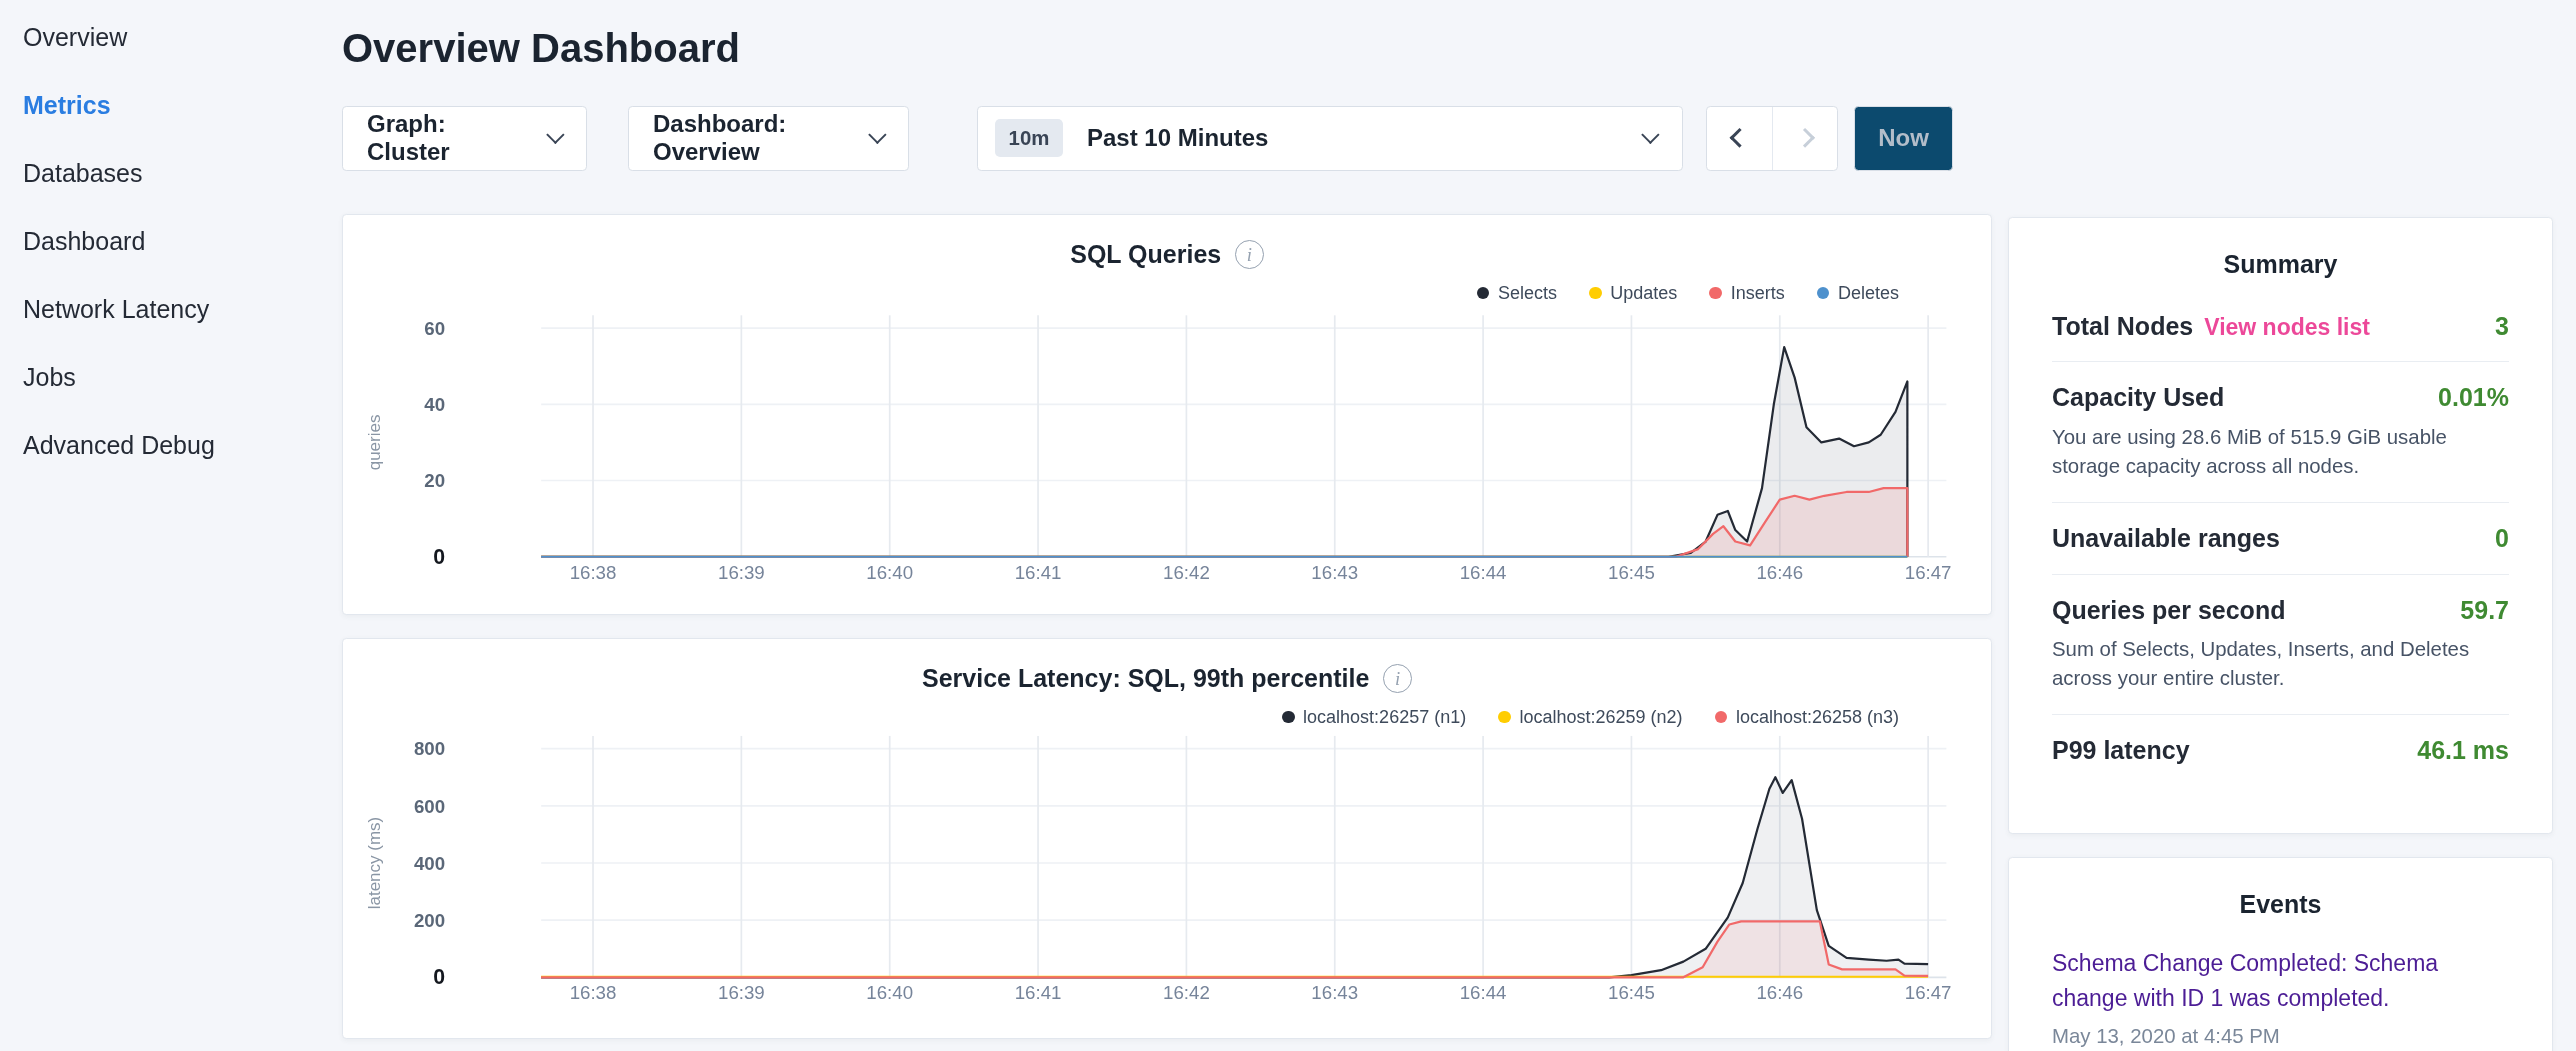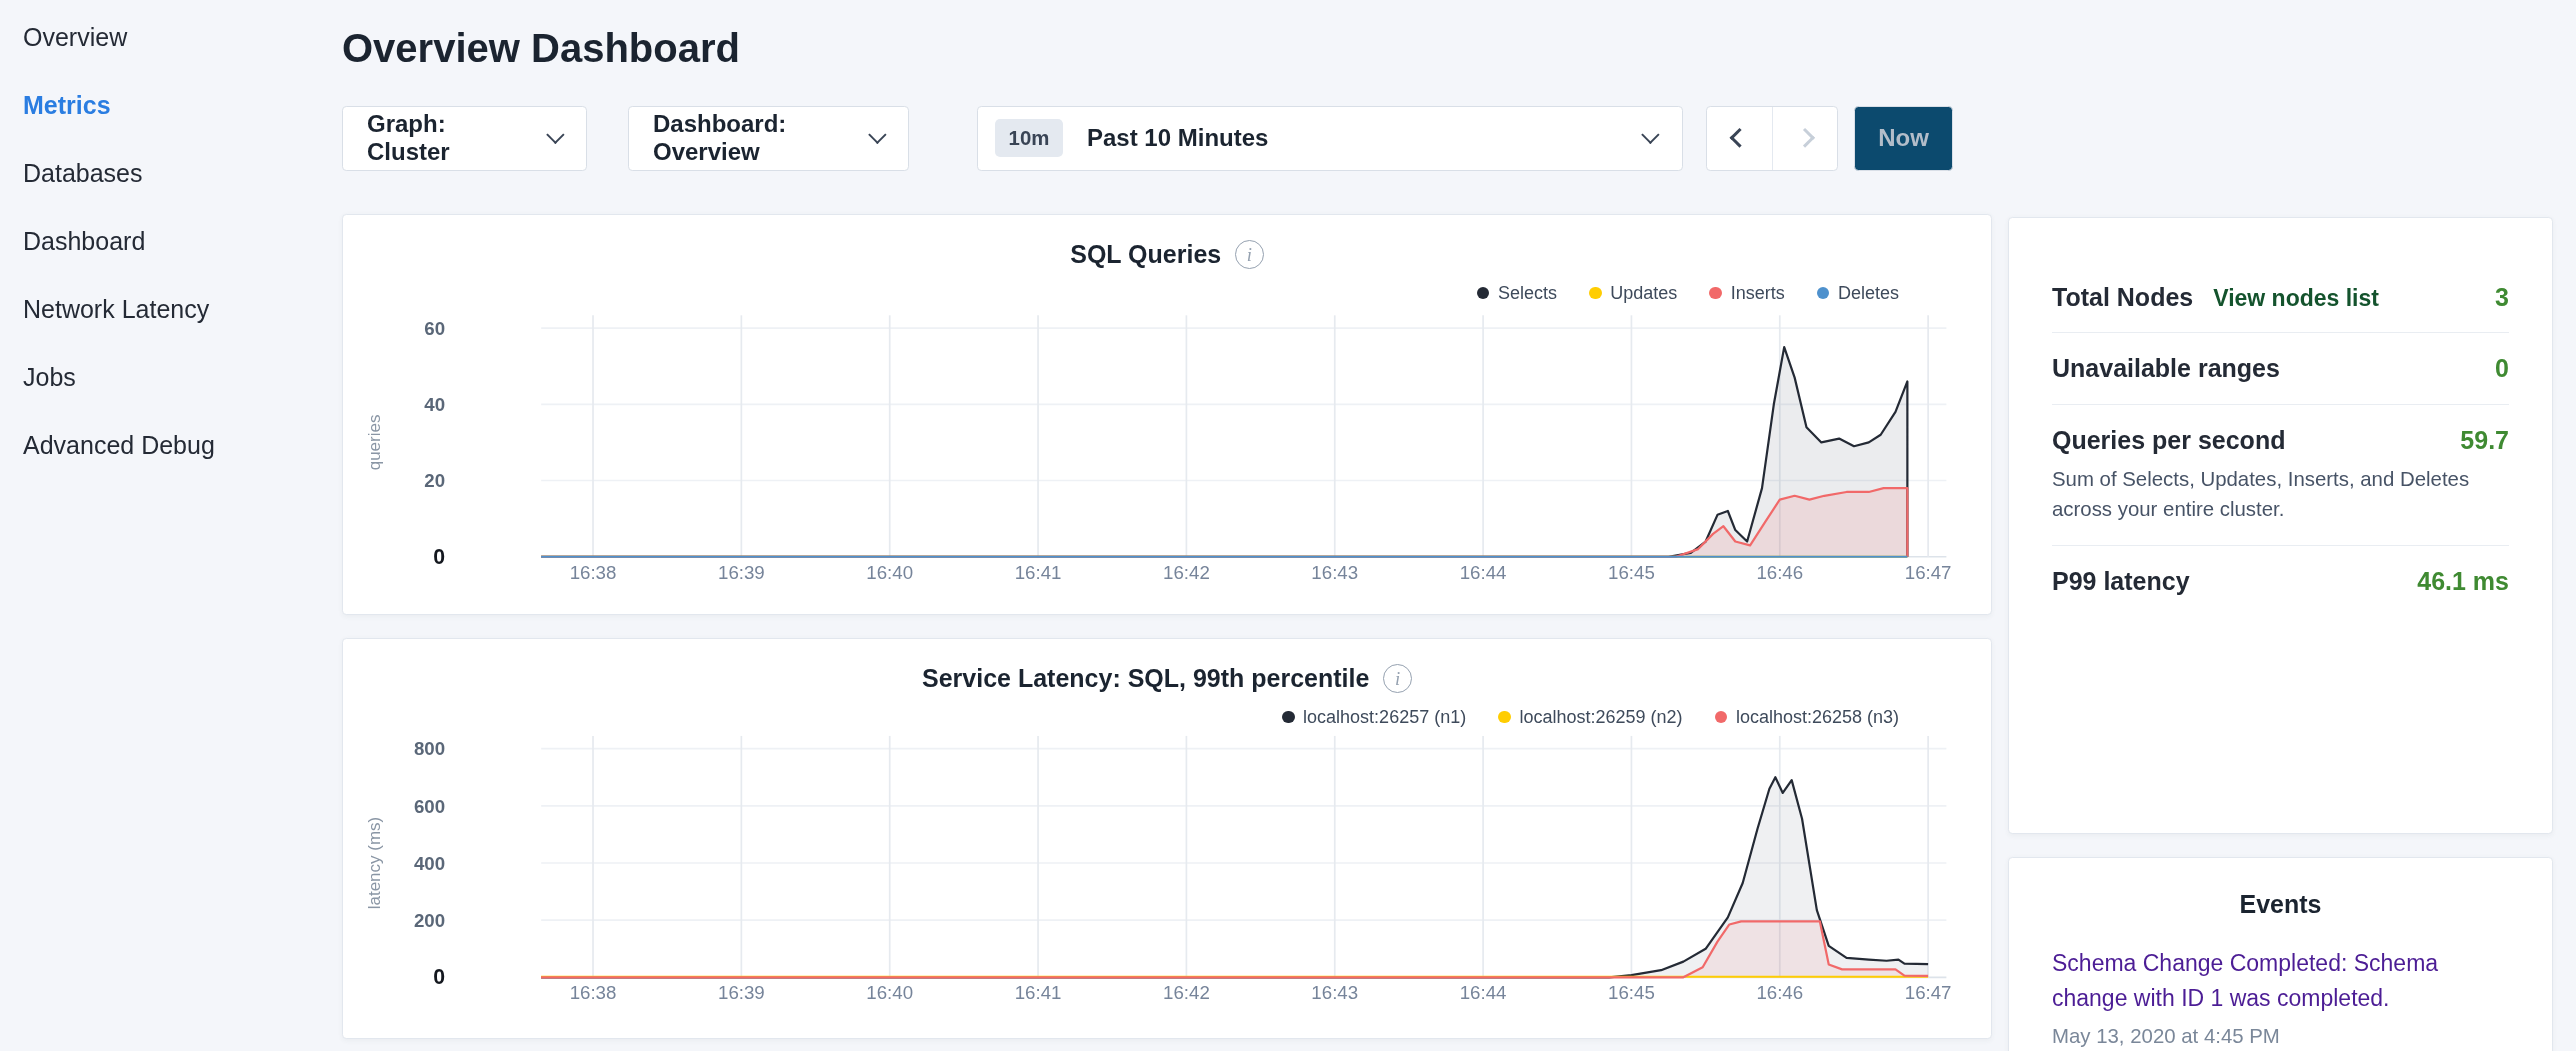--- a/index.html
+++ b/index.html
@@ -70,21 +70,21 @@
   .right { width:545px; margin-left:16px; margin-top:217px; flex:none; }
   .side-panel { width:545px; padding:32px 43px 0 43px; }
   .summary-panel { height:617px; }
   .events-panel { margin-top:23px; height:272px; }
   .side-title { text-align:center; font-size:25px; font-weight:bold; color:#1b2430; margin:0; }
   .srow { padding:21px 0 20.4px 0; border-bottom:1.7px solid #e9edf2; }
   .srow.last { border-bottom:none; }
   .summary-rows { margin-top:12px; }
   .srow-head { display:flex; align-items:baseline; }
   .srow-label { font-size:25px; font-weight:bold; color:#242a35; }
-  .srow-link { font-size:23px; font-weight:bold; color:#14532d; margin-left:20px; cursor:pointer; text-decoration:none; }
+  .srow-link { font-size:23px; font-weight:bold; color:#ec4899; margin-left:11px; cursor:pointer; text-decoration:none; }
   .srow-value { margin-left:auto; font-size:25px; font-weight:bold; color:#3f8a32; white-space:nowrap; }
   .srow-sub { margin-top:10.2px; font-size:20.4px; color:#475366; line-height:1.45; }
   .event-item { margin-top:27px; }
   .event-text { font-size:23px; color:#4c1d95; line-height:1.5; }
   .event-time { margin-top:10.2px; font-size:20.4px; color:#7a8799; }
 </style>
 </head>
 <body>
 
 <div class="app">
@@ -226,27 +226,35 @@
             <path d="M232.9,398 L232.9,398.0 L1576.6,398.0 L1599.3,386.2 L1616.7,356.0 L1630.7,335.8 L1644.6,332.1 L1737.1,332.1 L1747.6,382.9 L1763.3,388.6 L1826.1,388.6 L1836.6,396.0 L1864.5,396.3 L1864.5,398 Z" fill="rgba(241,105,105,0.10)" stroke="none"></path>
             <polyline points="232.9,398.0 1489.3,398.0 1515.5,395.3 1550.4,389.6 1576.6,379.5 1602.8,364.4 1628.9,327.4 1646.4,287.0 1663.8,223.2 1677.8,176.1 1684.8,162.6 1693.5,181.1 1704.0,166.0 1716.2,211.4 1733.6,319.0 1747.6,361.0 1768.5,375.1 1794.7,377.2 1815.6,378.5 1829.6,377.2 1836.6,381.9 1864.5,382.5" fill="none" stroke="#242a35" stroke-width="2.6" stroke-linejoin="round"></polyline>
             <polyline points="232.9,397.3 1864.5,397.3" fill="none" stroke="#ffcd02" stroke-width="2.6" stroke-linejoin="round"></polyline>
             <polyline points="232.9,398.0 1576.6,398.0 1599.3,386.2 1616.7,356.0 1630.7,335.8 1644.6,332.1 1737.1,332.1 1747.6,382.9 1763.3,388.6 1826.1,388.6 1836.6,396.0 1864.5,396.3" fill="none" stroke="#f16969" stroke-width="2.6" stroke-linejoin="round"></polyline>
           </svg></div>
     </section>
   </main>
 
   <aside class="right">
     <section class="panel side-panel summary-panel">
+      <h3 class="side-title">Summary</h3>
       <div class="summary-rows">
         <div class="srow">
           <div class="srow-head">
             <span class="srow-label">Total Nodes</span>
             <a class="srow-link">View nodes list</a>
             <span class="srow-value">3</span>
           </div>
+        </div>
+        <div class="srow">
+          <div class="srow-head">
+            <span class="srow-label">Capacity Used</span>
+            <span class="srow-value">0.01%</span>
+          </div>
+          <div class="srow-sub">You are using 28.6 MiB of 515.9 GiB usable storage capacity across all nodes.</div>
         </div>
         <div class="srow">
           <div class="srow-head">
             <span class="srow-label">Unavailable ranges</span>
             <span class="srow-value">0</span>
           </div>
         </div>
         <div class="srow">
           <div class="srow-head">
             <span class="srow-label">Queries per second</span>

